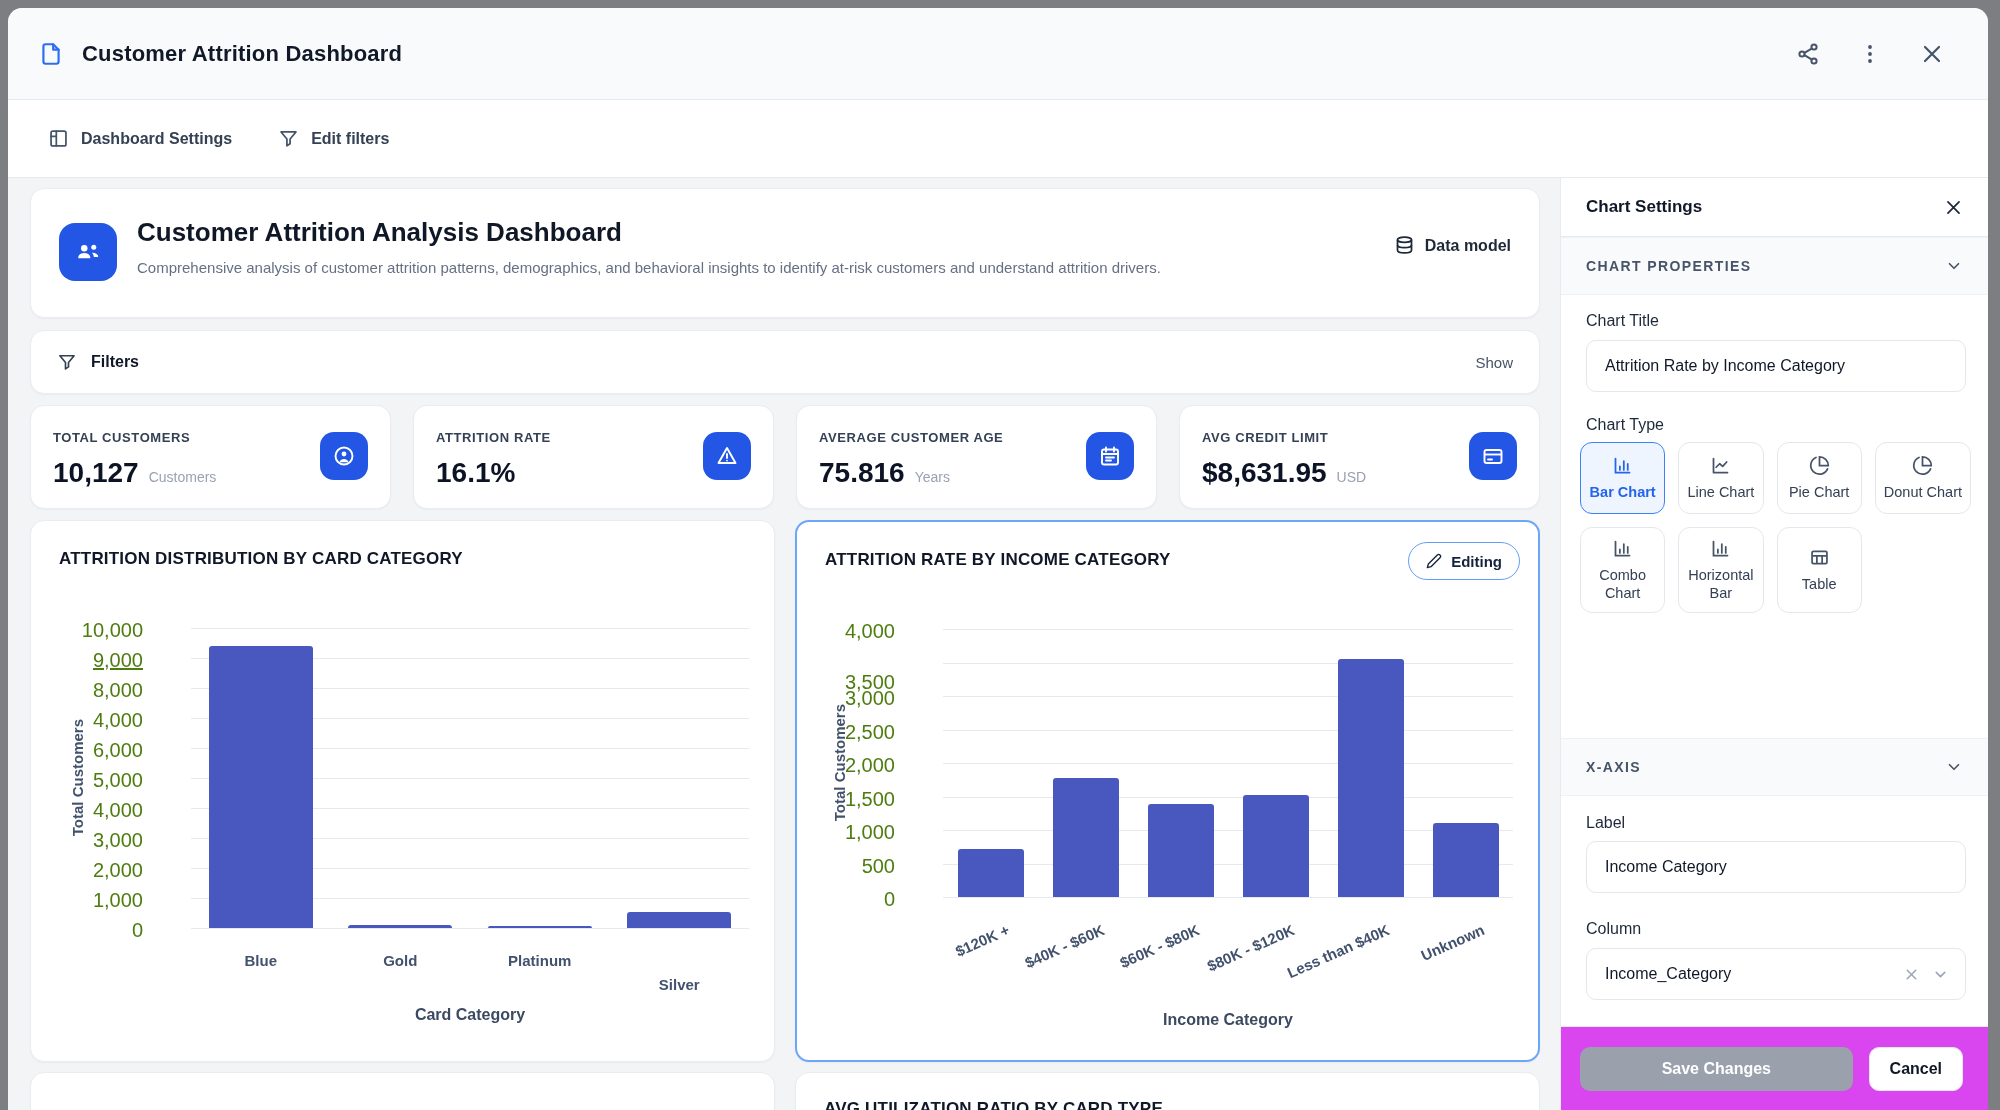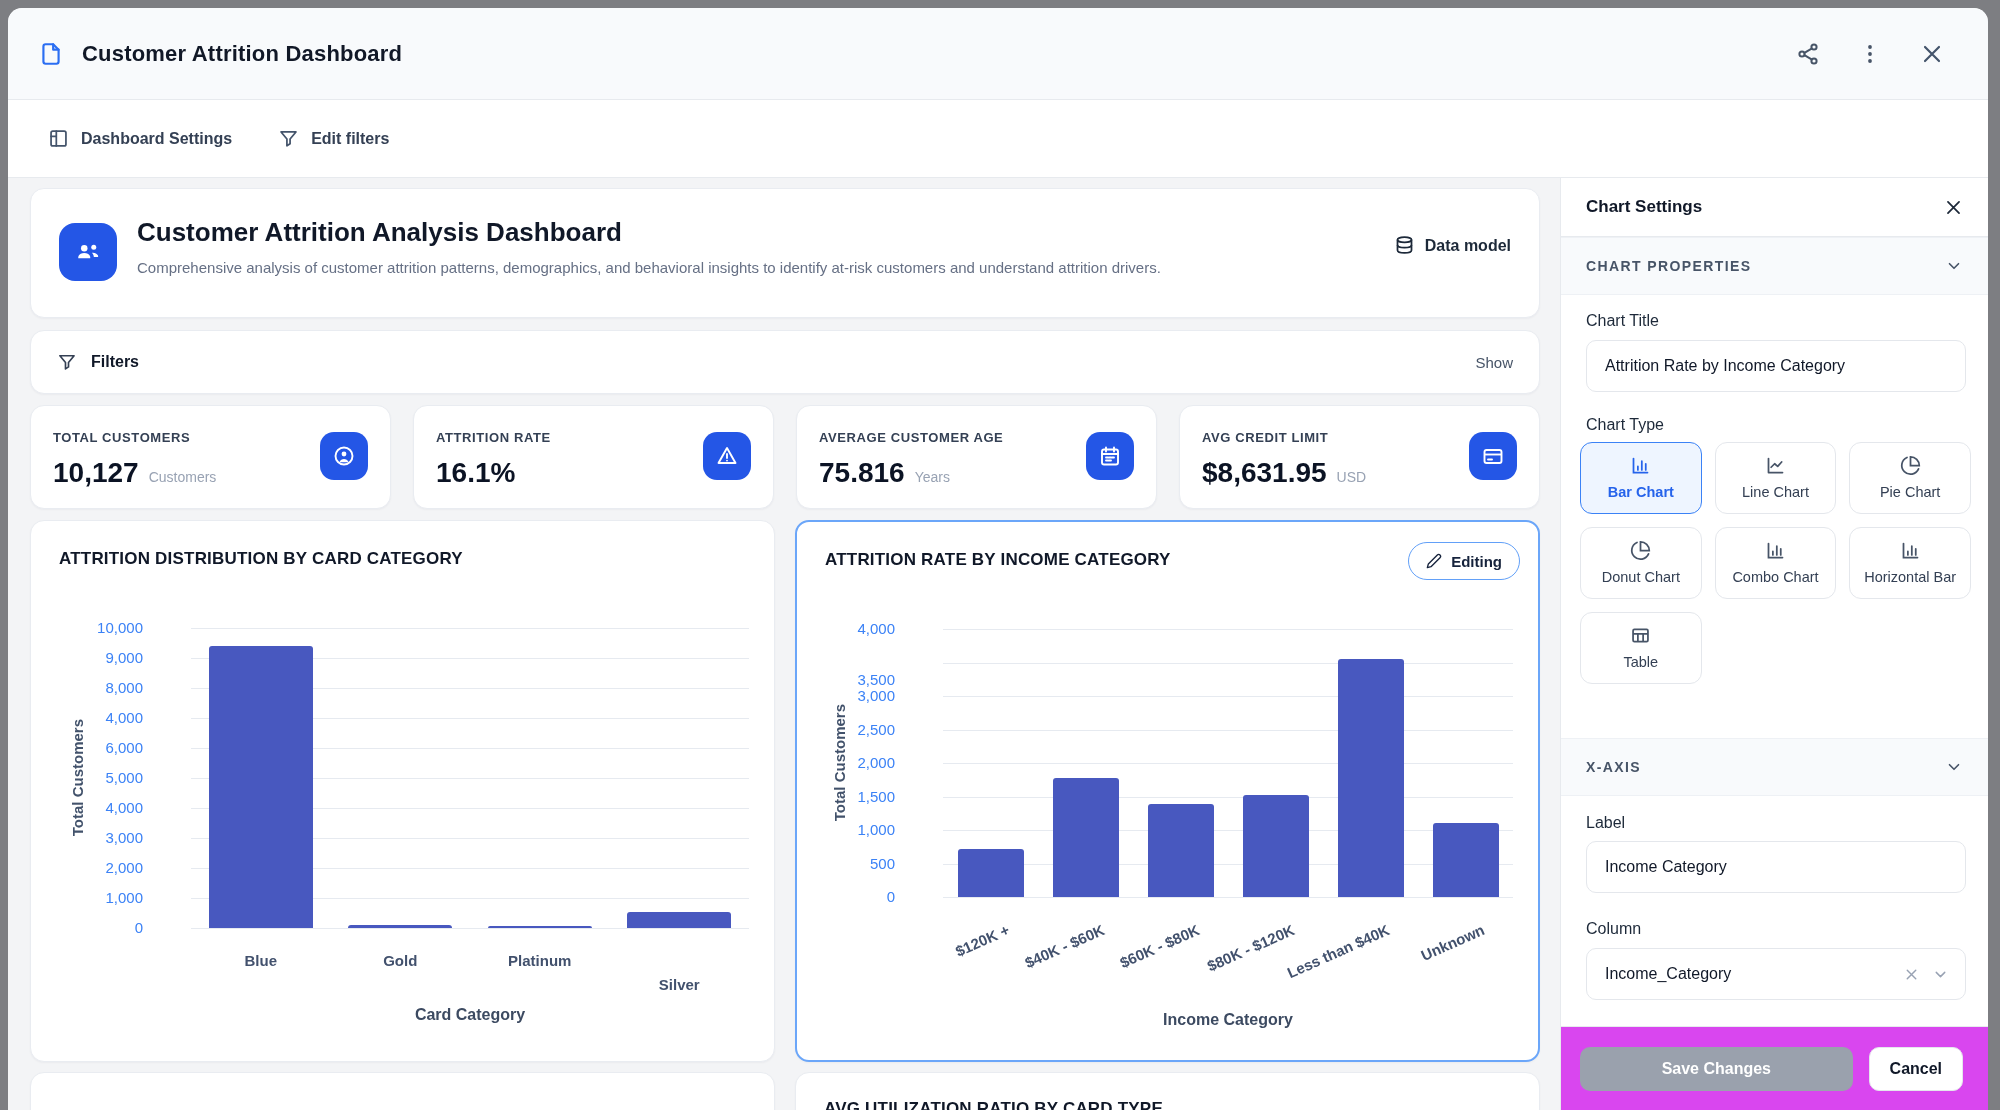--- a/index.html
+++ b/index.html
@@ -36,21 +36,21 @@
   .kpi-label{font-size:13px;font-weight:700;color:#344054;letter-spacing:.6px;}
   .kpi-val-row{margin-top:12px;display:flex;align-items:baseline;gap:10px;}
   .kpi-value{font-size:28px;font-weight:700;color:#0b1324;}
   .kpi-unit{font-size:14px;font-weight:500;color:#98a2b3;}
   .kpi-ic{position:absolute;right:22px;top:26px;width:48px;height:48px;border-radius:14px;background:#2456e6;display:flex;align-items:center;justify-content:center;}
 
   
   .chart-title{position:absolute;left:28px;top:28px;font-size:17px;font-weight:700;color:#101828;letter-spacing:.2px;}
   .chart-area{position:absolute;left:0;}
   .ticks{position:absolute;top:0;left:0;}
-  .tick{position:absolute;font-size:15px;font-weight:500;color:#3b82f6;white-space:nowrap;}
+  .tick{position:absolute;font-size:20px;font-weight:500;color:#4d7c0f;white-space:nowrap;}
   .plot{position:absolute;top:0;}
   .gridline{position:absolute;left:0;right:0;height:1px;background:#e6eaf0;}
   .bar{position:absolute;bottom:0;border-radius:3px 3px 0 0;}
   .xlabels{position:absolute;}
   .xlab{position:absolute;top:0;font-size:15px;font-weight:600;color:#42516d;white-space:nowrap;}
   .xlab.flat{transform:translateX(-50%);}
   .xlab.rot{transform:translateX(-100%) rotate(-24deg);transform-origin:100% 0;}
   .ylabel{position:absolute;display:flex;align-items:center;}
   .ylabel span{writing-mode:vertical-rl;transform:rotate(180deg);font-size:15px;font-weight:700;color:#42526b;}
   .xtitle{position:absolute;text-align:center;font-size:16px;font-weight:700;color:#3c4a61;}
@@ -58,21 +58,21 @@
 
   
   .sidebar{position:absolute;left:1552px;top:170px;width:428px;height:932px;background:#ffffff;border-left:1px solid #e7eaee;box-sizing:border-box;}
   .sb-header{position:absolute;left:0;top:0;width:100%;height:59px;border-bottom:1px solid #e7eaee;display:flex;align-items:center;padding:0 25px;box-sizing:border-box;}
   .sb-title{font-size:17px;font-weight:700;color:#101828;}
   .sb-close{margin-left:auto;display:flex;cursor:pointer;}
   .sb-section{position:absolute;left:0;width:100%;height:58px;background:#f8fafc;border-bottom:1px solid #eef1f5;display:flex;align-items:center;padding:0 25px;box-sizing:border-box;font-size:14px;font-weight:700;letter-spacing:1.4px;color:#475467;cursor:pointer;}
   .sb-section .chev{margin-left:auto;display:flex;}
   .sb-label{position:absolute;left:25px;font-size:16px;font-weight:500;color:#1d2939;}
   .sb-input{position:absolute;left:25px;width:380px;height:52px;border:1px solid #e4e7ec;border-radius:10px;background:#fff;font-size:16px;color:#101828;padding:0 18px;box-sizing:border-box;font-family:"Liberation Sans",sans-serif;outline:none;}
-  .type-grid{position:absolute;left:19px;top:264px;width:391px;display:grid;grid-template-columns:repeat(3,1fr);gap:13px;}
+  .type-grid{position:absolute;left:19px;top:264px;width:391px;display:grid;grid-template-columns:repeat(4,1fr);gap:13px;}
   .type-btn{min-height:72px;border:1px solid #e4e7ec;border-radius:12px;background:#fff;display:flex;flex-direction:column;align-items:center;justify-content:center;gap:7px;padding:10px 8px;box-sizing:border-box;cursor:pointer;}
   .type-btn .lbl{font-size:14.5px;font-weight:500;color:#344054;text-align:center;max-width:92px;line-height:1.25;}
   .type-btn .lbl.nowrap{white-space:nowrap;max-width:none;}
   .type-btn svg{stroke:#475467;}
   .type-btn.selected{border:1.6px solid #3b82f6;background:#eef5ff;}
   .type-btn.selected .lbl{color:#2563eb;font-weight:600;}
   .type-btn.selected svg{stroke:#2563eb;}
   .sb-select{position:absolute;left:25px;width:380px;height:52px;border:1px solid #e4e7ec;border-radius:10px;background:#fff;display:flex;align-items:center;padding:0 16px 0 18px;box-sizing:border-box;font-size:16px;color:#101828;cursor:pointer;}
   .sb-select .sel-icons{margin-left:auto;display:flex;align-items:center;gap:12px;}
   .sb-footer{position:absolute;left:0;top:848px;width:100%;height:84px;border-top:1px solid #e7eaee;background:#d946ef;display:flex;align-items:center;padding:0 25px 0 19px;box-sizing:border-box;gap:16px;}
@@ -230,21 +230,21 @@
         <div class="ticks" style="width:136px;height:300px;">
             <div class="tick" style="top: 291px; right: 24px;">0</div>
             <div class="tick" style="top: 261px; right: 24px;">1,000</div>
             <div class="tick" style="top: 231px; right: 24px;">2,000</div>
             <div class="tick" style="top: 201px; right: 24px;">3,000</div>
             <div class="tick" style="top: 171px; right: 24px;">4,000</div>
             <div class="tick" style="top: 141px; right: 24px;">5,000</div>
             <div class="tick" style="top: 111px; right: 24px;">6,000</div>
             <div class="tick" style="top: 81px; right: 24px;">4,000</div>
             <div class="tick" style="top: 51px; right: 24px;">8,000</div>
-            <div class="tick" style="top: 21px; right: 24px;">9,000</div>
+            <div class="tick" style="top: 21px; right: 24px; text-decoration: underline;">9,000</div>
             <div class="tick" style="top: -9px; right: 24px;">10,000</div>
           </div>
         <div class="plot" style="left:160px;width:558px;height:300px;">
             <div class="gridline" style="top: 300px;"></div>
             <div class="gridline" style="top: 270px;"></div>
             <div class="gridline" style="top: 240px;"></div>
             <div class="gridline" style="top: 210px;"></div>
             <div class="gridline" style="top: 180px;"></div>
             <div class="gridline" style="top: 150px;"></div>
             <div class="gridline" style="top: 120px;"></div>

